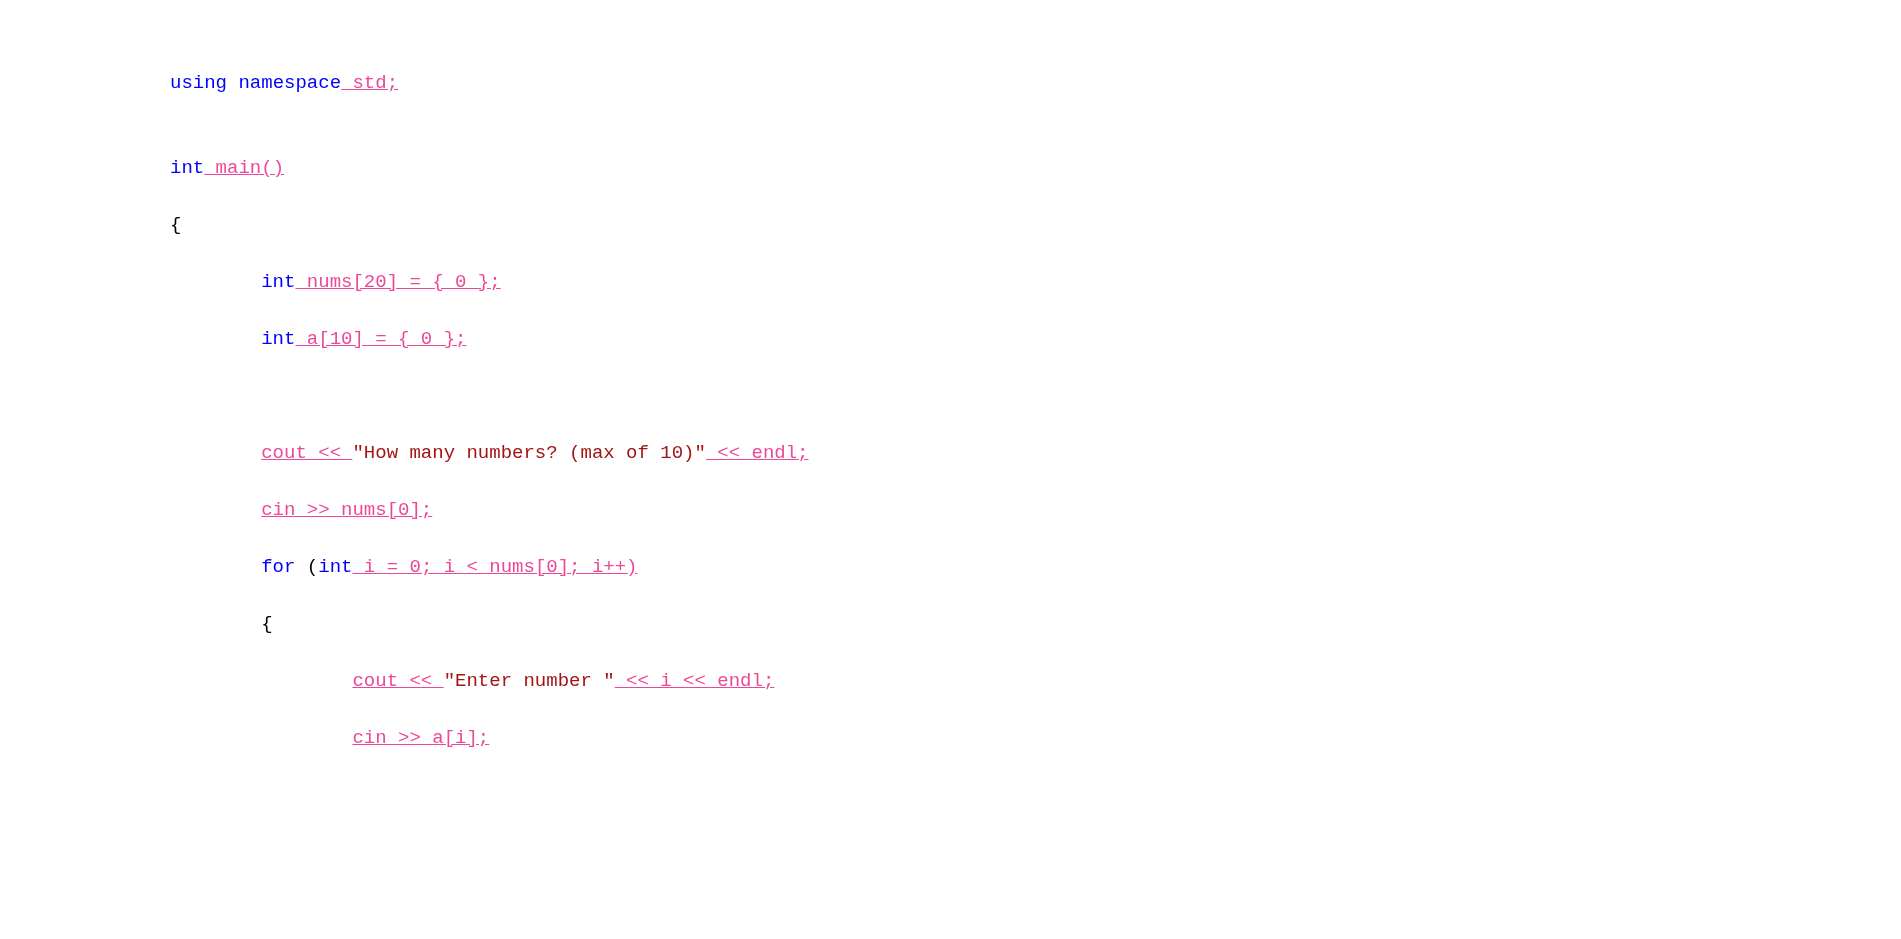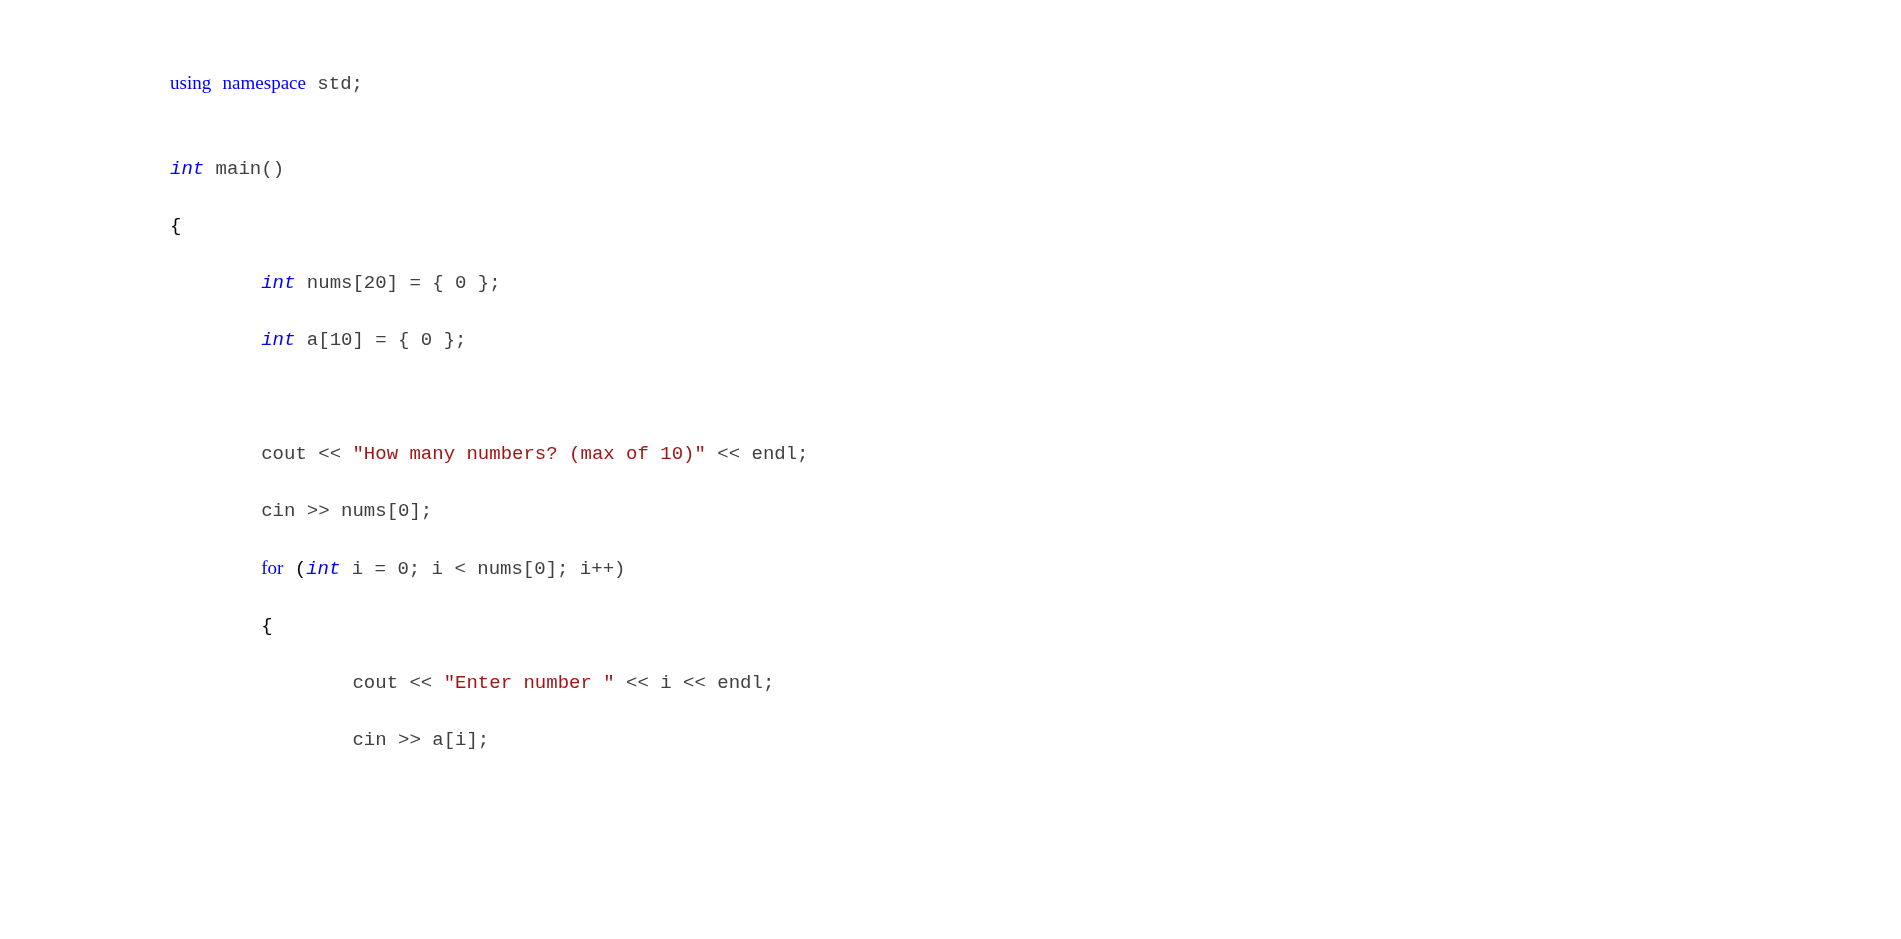--- a/index.html
+++ b/index.html
@@ -11,23 +11,23 @@
       line-height: 1.5;
     }
     .code-container {
       padding: 40px 0 0 170px;
       white-space: pre;
     }
     .line {
       display: block;
     }
     .preprocessor { color: #808080; }
-    .keyword { color: #0000ff; font-family: Liberation Serif, serif; }
-    .type { color: #0000ff; font-style: italic; }
-    .identifier { color: #404040; }
+    .keyword { color: #0000ff; }
+    .type { color: #0000ff; }
+    .identifier { color: #ec4899; text-decoration: underline; }
     .string { color: #a31515; }
     .punct { color: #000000; }
   </style>
 </head>
 <body>
 
 <div class="code-container">
 <span class="line"><span class="keyword">using</span><span> </span><span class="keyword">namespace</span><span class="identifier"> std;</span></span>
 <span class="line"></span>
 <span class="line"><span class="type">int</span><span class="identifier"> main()</span></span>

